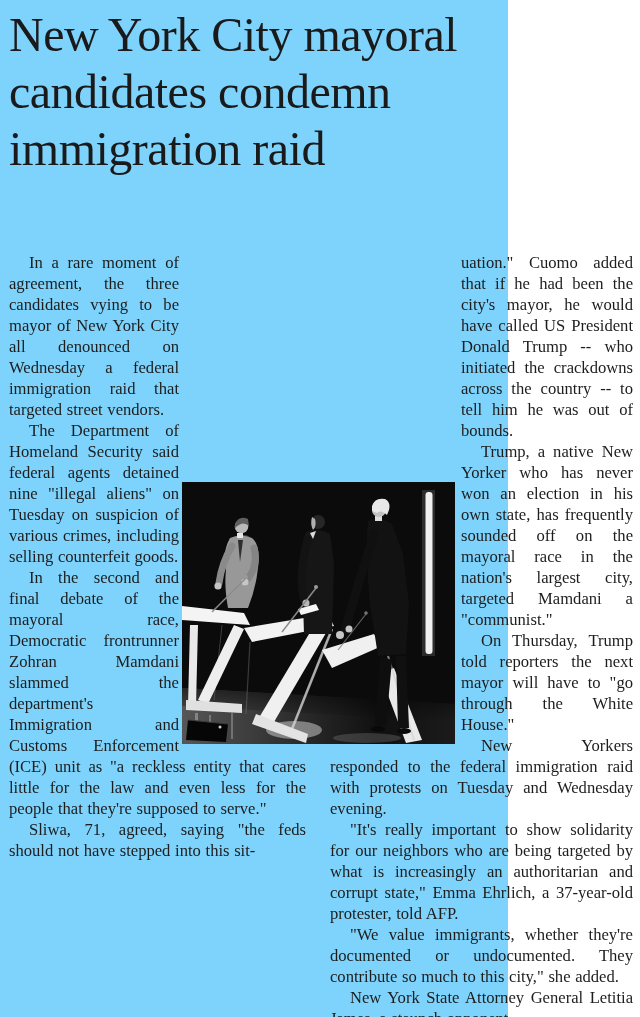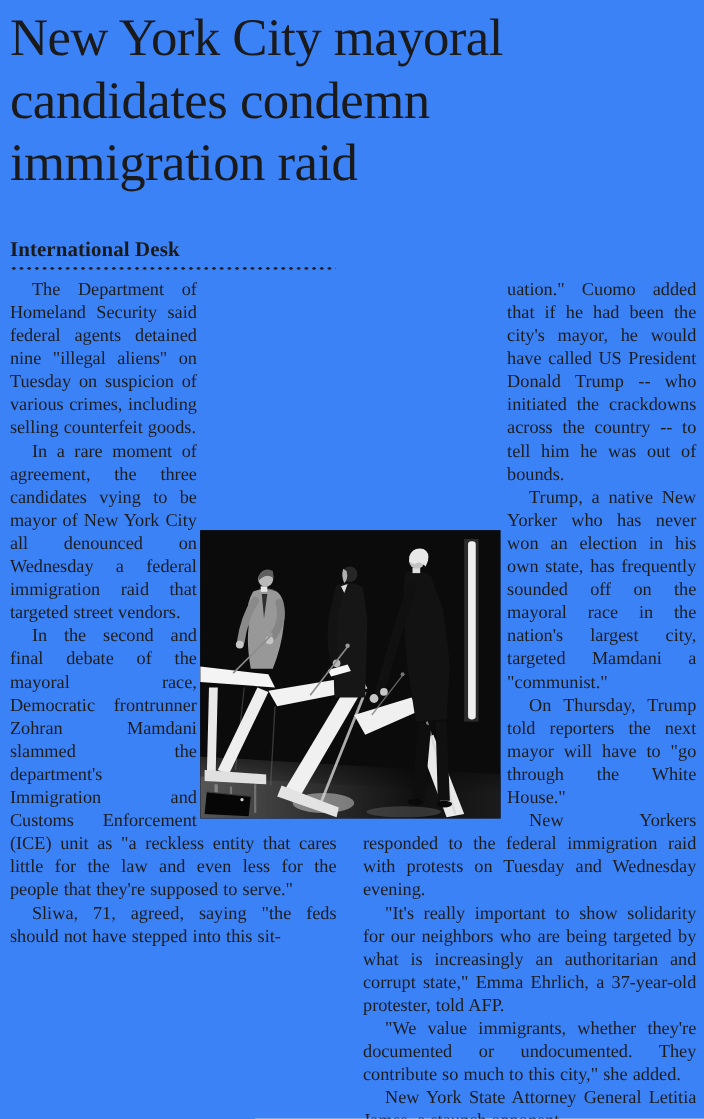--- a/index.html
+++ b/index.html
@@ -3,21 +3,21 @@
 <meta charset="utf-8">
 <style>
   html, body { margin: 0; padding: 0; }
   body {
     width: 640px; height: 1017px;
     background: #ffffff;
     font-family: "Liberation Serif", serif;
     color: #1d1d1d;
     overflow: hidden;
   }
-  .page { position: relative; width: 640px; height: 1017px; background: #3b82f6; }
+  .page { position: relative; width: 508px; height: 1017px; background: #7dd3fc; }
 
   .headline {
     position: absolute; left: 9px; top: 6px; width: 624px;
     margin: 0;
     font-size: 48px; line-height: 57px; font-weight: 400;
     letter-spacing: -0.5px;
     color: #1a1a1a;
   }
 
   .kicker { position: absolute; left: 9px; top: 217px; width: 296px; }
@@ -58,29 +58,25 @@
   }
   .photo svg { display: block; width: 273px; height: 262px; }
 </style>
 </head>
 <body>
 
 <div class="page">
 
   <h1 class="headline">New York City mayoral candidates condemn immigration raid</h1>
 
-  <div class="kicker">
-    <div class="kicker-label">International Desk</div>
-    <div class="dotrule"></div>
-  </div>
 
   <div class="col col-left">
     <div class="hole-right"></div>
+    <p>In a rare moment of agreement, the three candidates vying to be mayor of New York City all denounced on Wednesday a federal immigration raid that targeted street vendors.</p>
     <p>The Department of Homeland Security said federal agents detained nine "illegal aliens" on Tuesday on suspicion of various crimes, including selling counterfeit goods.</p>
-    <p>In a rare moment of agreement, the three candidates vying to be mayor of New York City all denounced on Wednesday a federal immigration raid that targeted street vendors.</p>
     <p>In the second and final debate of the mayoral race, Democratic frontrunner Zohran Mamdani slammed the department's Immigration and Customs Enforcement (ICE) unit as "a reckless entity that cares little for the law and even less for the people that they're supposed to serve."</p>
     <p>Sliwa, 71, agreed, saying "the feds should not have stepped into this sit-</p>
   </div>
 
   <div class="col col-right">
     <div class="hole-left"></div>
     <p class="noindent">uation." Cuomo added that if he had been the city's mayor, he would have called US President Donald Trump -- who initiated the crackdowns across the country -- to tell him he was out of bounds.</p>
     <p>Trump, a native New Yorker who has never won an election in his own state, has frequently sounded off on the mayoral race in the nation's largest city, targeted Mamdani a "communist."</p>
     <p>On Thursday, Trump told reporters the next mayor will have to "go through the White House."</p>
     <p>New Yorkers responded to the federal immigration raid with protests on Tuesday and Wednesday evening.</p>

